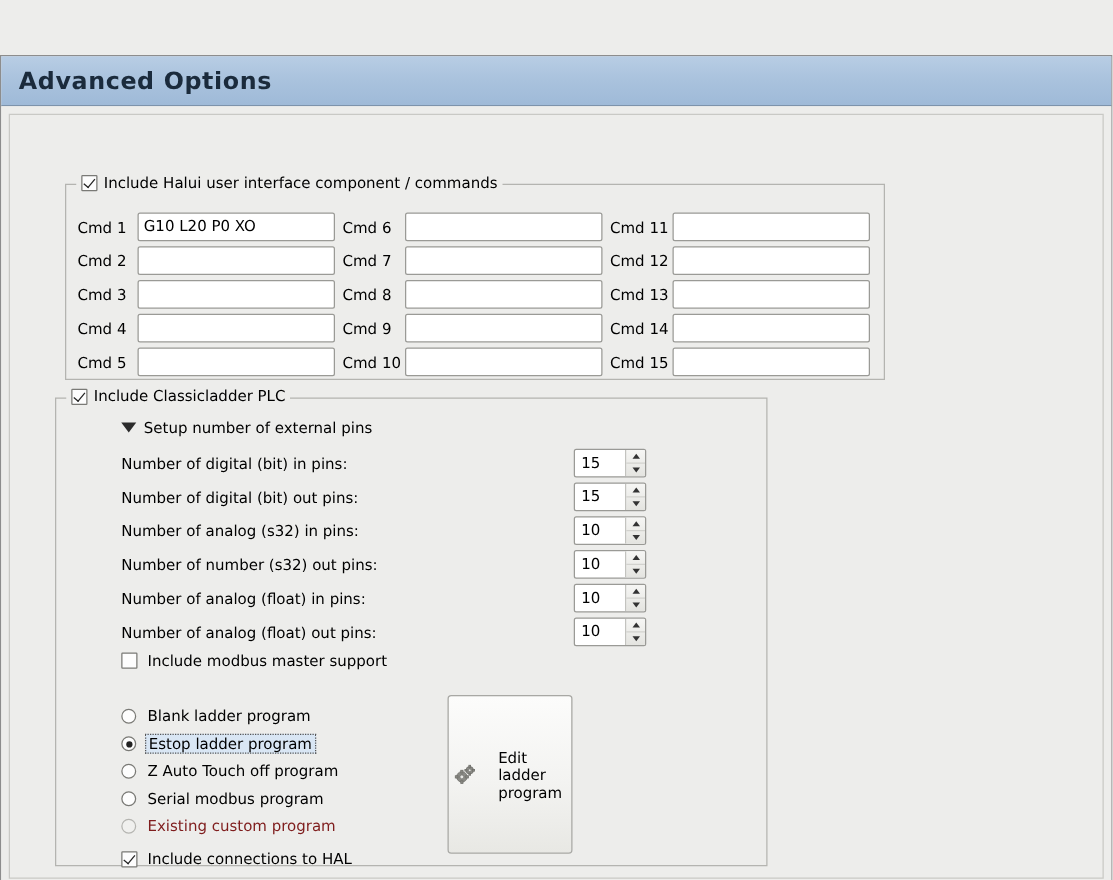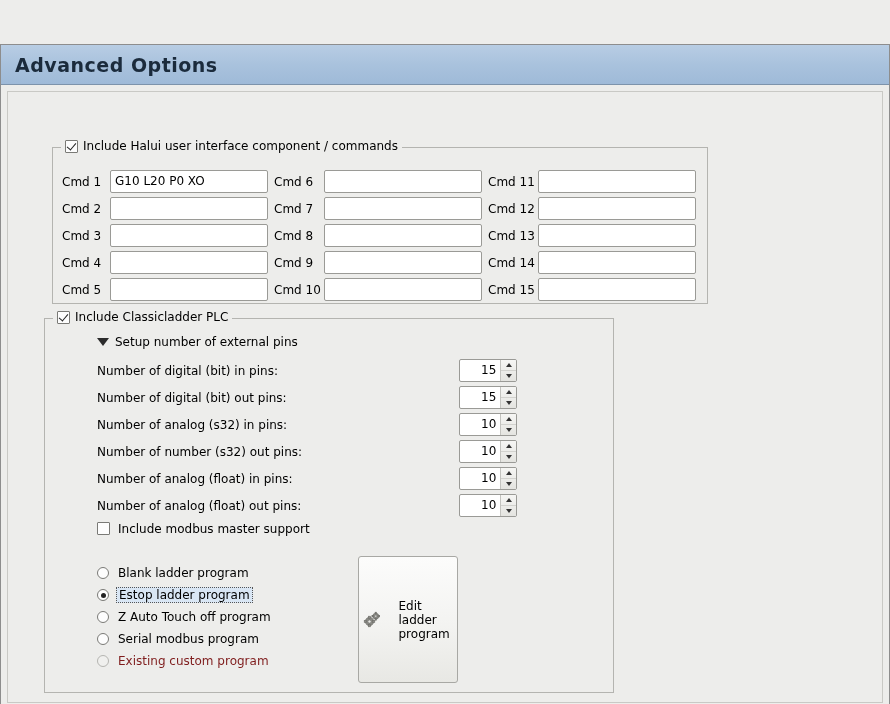--- a/index.html
+++ b/index.html
@@ -199,21 +199,21 @@
     height: 23px;
     border: 1px solid #9a9a96;
     background: #fff;
     box-sizing: border-box;
     border-radius: 2px;
     overflow: hidden;
   }
   .spin .sval {
     flex: 1;
     text-align: left;
-    padding-left: 21px;
+    padding-left: 5px;
     font-size: 12px;
     line-height: 21px;
   }
   .spin .sbtns {
     width: 15px;
     display: flex;
     flex-direction: column;
     border-left: 1px solid #c3c3bf;
     background: linear-gradient(to bottom,#f6f6f4,#e4e4e0);
   }
@@ -496,20 +496,24 @@
             <span class="radio"></span>
             <span class="rlbl">Z Auto Touch off program</span>
           </div>
           <div class="radio-row">
             <span class="radio"></span>
             <span class="rlbl">Serial modbus program</span>
           </div>
           <div class="radio-row">
             <span class="radio disabled"></span>
             <span class="rlbl disabled">Existing custom program</span>
+          </div>
+          <div class="hal-row">
+            <span class="cbox checked"></span>
+            <span class="lbl">Include connections to HAL</span>
           </div>
         </div>
 
         <div class="edit-ladder-btn">
           <div class="edit-ladder-inner">
             <span class="gear-icon">
               <svg width="20" height="20" viewBox="0 0 20 20" xmlns="http://www.w3.org/2000/svg">
                 <g fill="#8b8b86" stroke="#6e6e69" stroke-width="0.6">
                   <circle cx="7.5" cy="11.5" r="4.2"></circle>
                   <circle cx="7.5" cy="11.5" r="1.6" fill="#e9e9e6"></circle>

